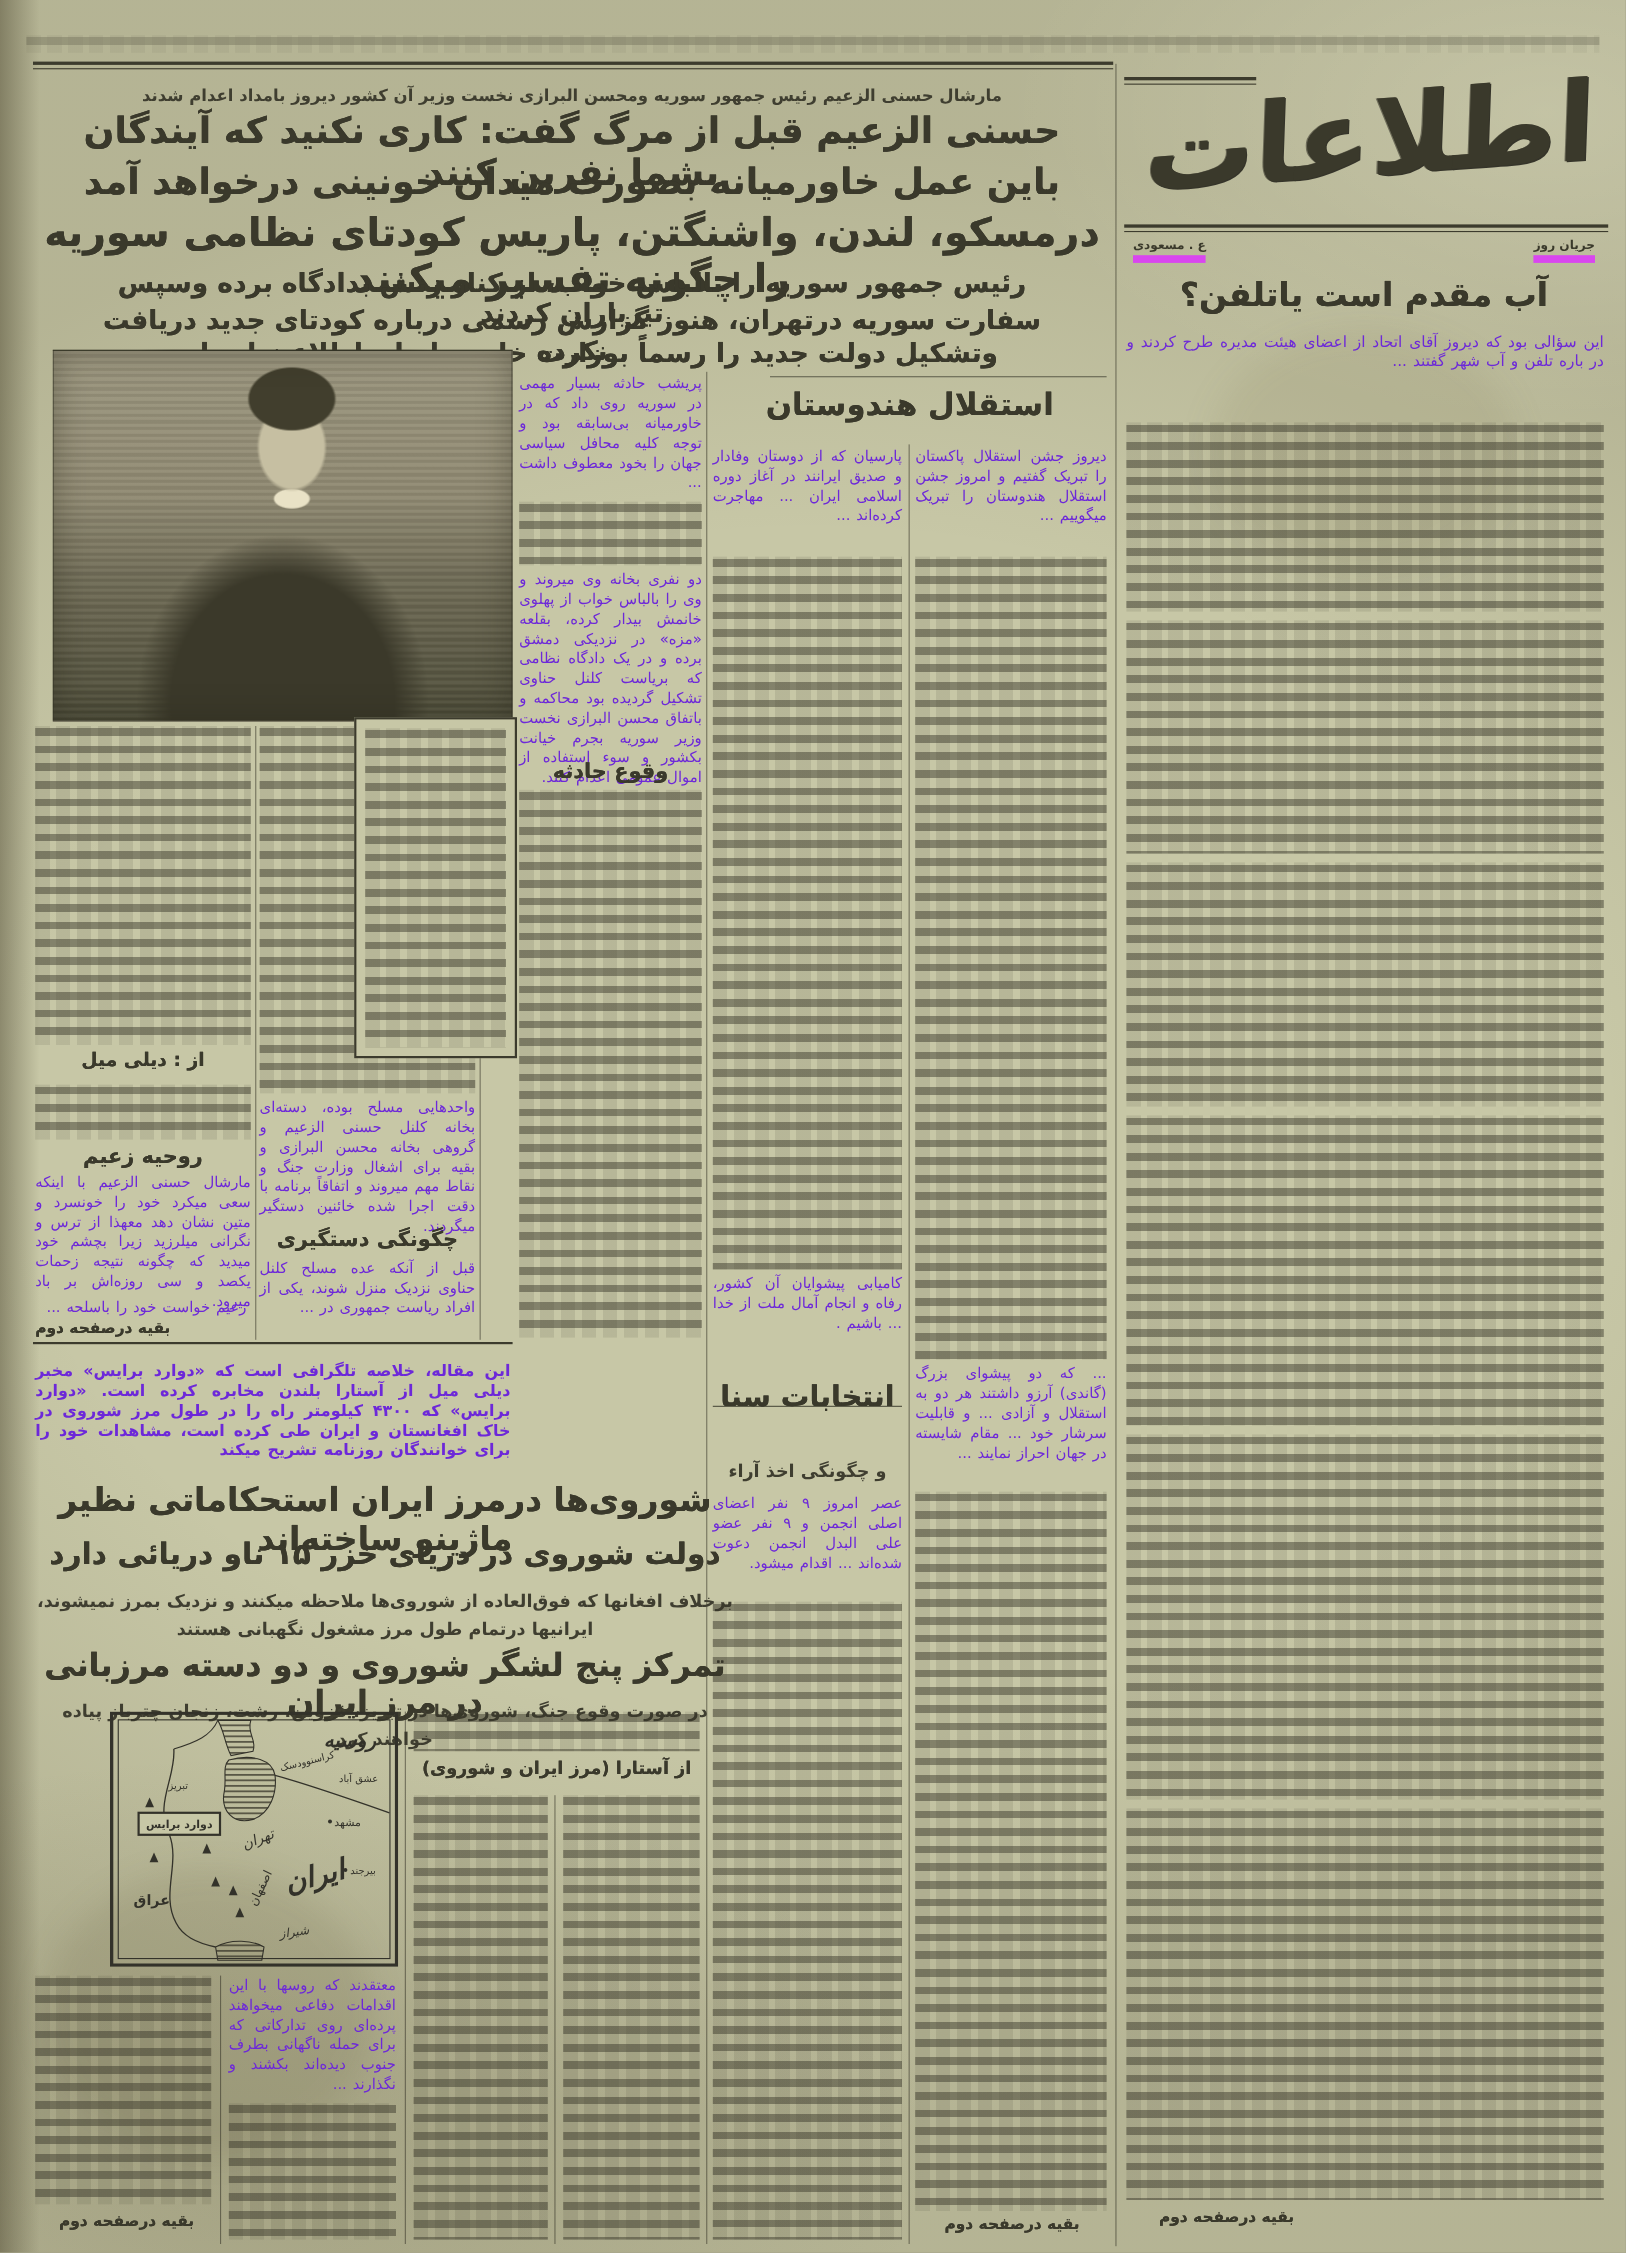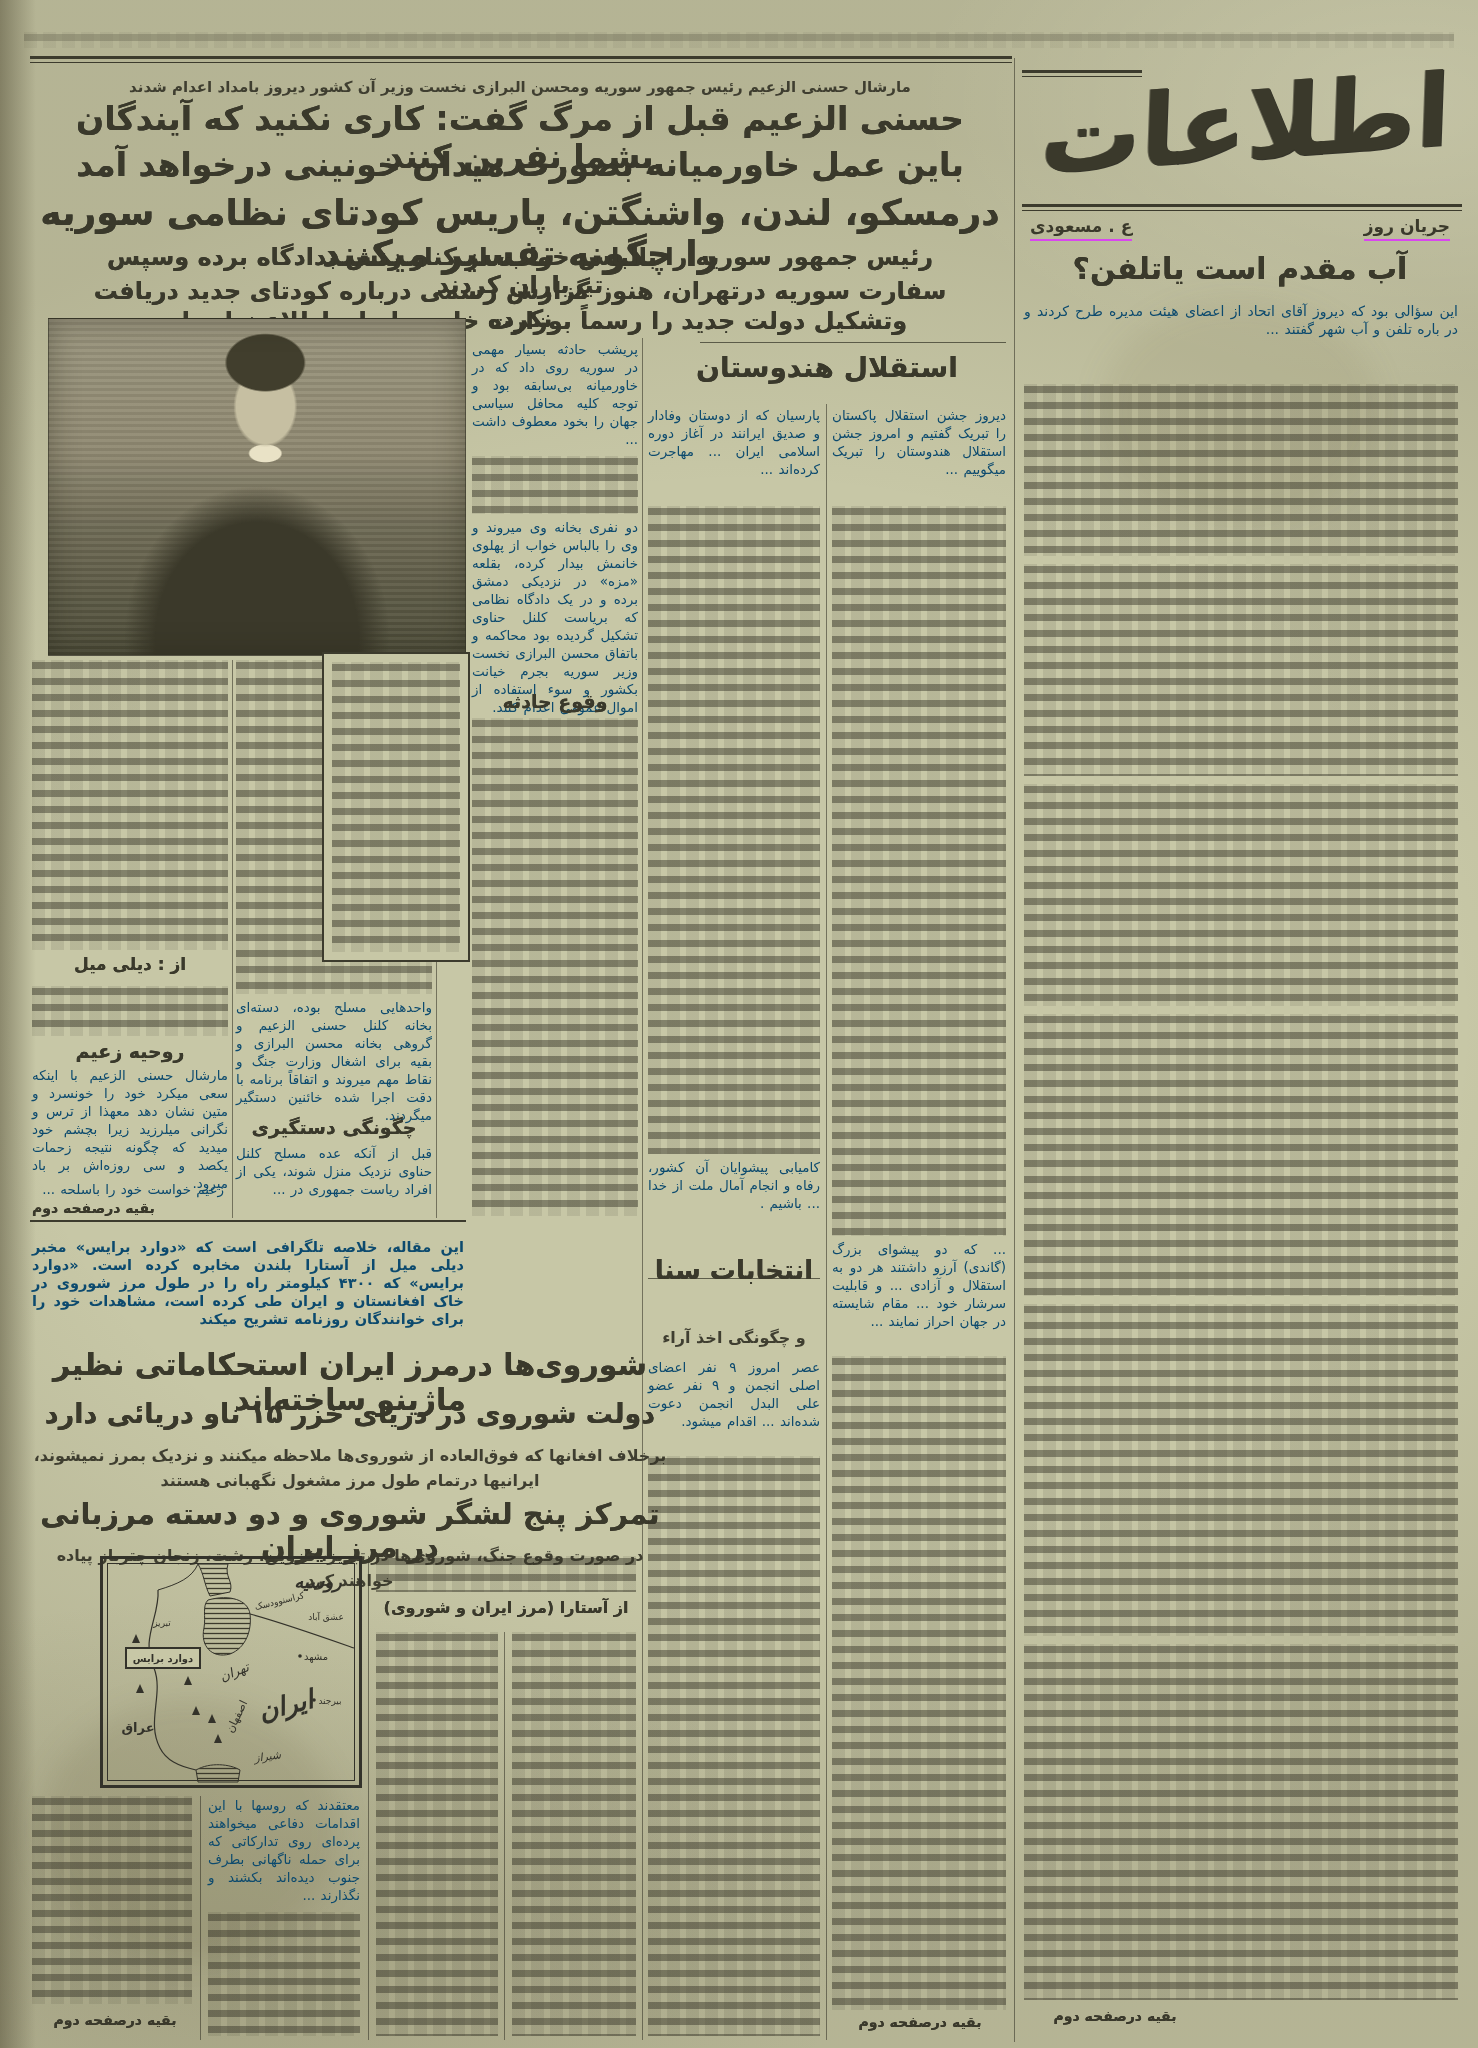--- a/index.html
+++ b/index.html
@@ -16,41 +16,41 @@
   .hr2{border-top:3px solid #3c3b2d;border-bottom:1px solid #3c3b2d;height:3px;}
   .hr1{border-top:1px solid rgba(58,57,43,.75);height:0;}
   .hrM{border-top:2px solid #3c3b2d;height:0;}
   .vr{width:1px;background:rgba(58,57,43,.6);}
   
   .hl{font-weight:bold;text-align:center;letter-spacing:0;line-height:1.15;
       text-shadow:0 0 .6px #35342a;}
   .kick{text-align:center;font-size:15px;font-weight:bold;color:#3f3e30;}
   .sub{font-weight:bold;text-align:center;font-size:19px;text-shadow:0 0 .5px #35342a;}
   
-  .bt{font-size:13.5px;line-height:18px;text-align:justify;color:#0c4a6e;
+  .bt{font-size:13.5px;line-height:18px;text-align:justify;color:#6d28d9;
       word-spacing:1px;}
   .cont{font-weight:bold;font-size:14px;text-shadow:0 0 .5px #35342a;}
   
   .tx{background:
       repeating-linear-gradient(90deg, rgba(55,53,40,.12) 0 13px, rgba(55,53,40,0) 13px 19px),
       repeating-linear-gradient(180deg, rgba(55,53,40,.52) 2px 9px, rgba(55,53,40,0) 9px 18px);
       opacity:.9;}
   .txlite{opacity:.45;}
   .stain{border-radius:50%;filter:blur(14px);pointer-events:none;}
   #photo{background:
       radial-gradient(58px 42px at 52% 13%, #413e2d 0 66%, rgba(0,0,0,0) 70%),
       radial-gradient(50px 64px at 52% 26%, #c6bfa2 0 58%, rgba(0,0,0,0) 64%),
       radial-gradient(22px 12px at 52% 40%, #e9e2c6 0 70%, rgba(0,0,0,0) 78%),
       radial-gradient(175px 200px at 50% 95%, #3b392a 0 58%, rgba(0,0,0,0) 76%),
       repeating-linear-gradient(180deg, rgba(255,255,240,.05) 0 3px, rgba(0,0,0,.05) 3px 6px),
       linear-gradient(180deg,#9a947d 0%,#8e8871 40%,#6e6a55 62%,#4c4b38 100%);
       border:1px solid rgba(45,44,32,.65);box-shadow:inset 0 0 30px rgba(30,28,18,.35);}
   #logo{font-size:100px;font-weight:bold;transform:rotate(-4deg) skewX(-6deg);
         text-shadow:1px 1px 0 #35342a, -1px 0 0 rgba(53,52,42,.6);}
-  .rub{font-weight:bold;font-size:17px;border-bottom:2px solid #d946ef;padding-bottom:3px;}
+  .rub{font-weight:bold;font-size:11px;border-bottom:7px solid #d946ef;padding-bottom:3px;}
   .boxed{border:2px solid #3c3b2d;background:#c7c7a6;}
   svg text{font-family:"DejaVu Sans",sans-serif;fill:#33322a;}
 </style>
 </head>
 <body>
 
 <div id="paper">
 
   <div class="abs" style="left:0;top:0;width:36px;height:2048px;background:linear-gradient(90deg,rgba(70,64,42,.45),rgba(70,64,42,0));"></div>
   <div class="abs stain" style="left:40px;top:1700px;width:300px;height:260px;background:rgba(90,82,50,.12);"></div>

